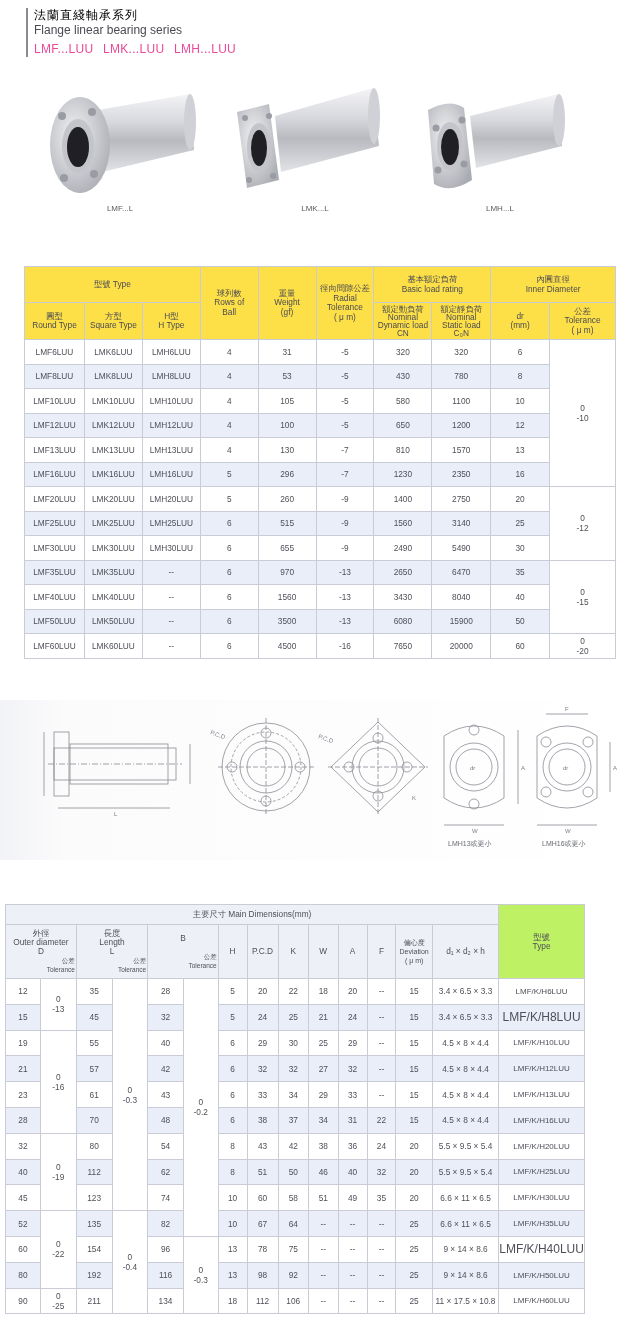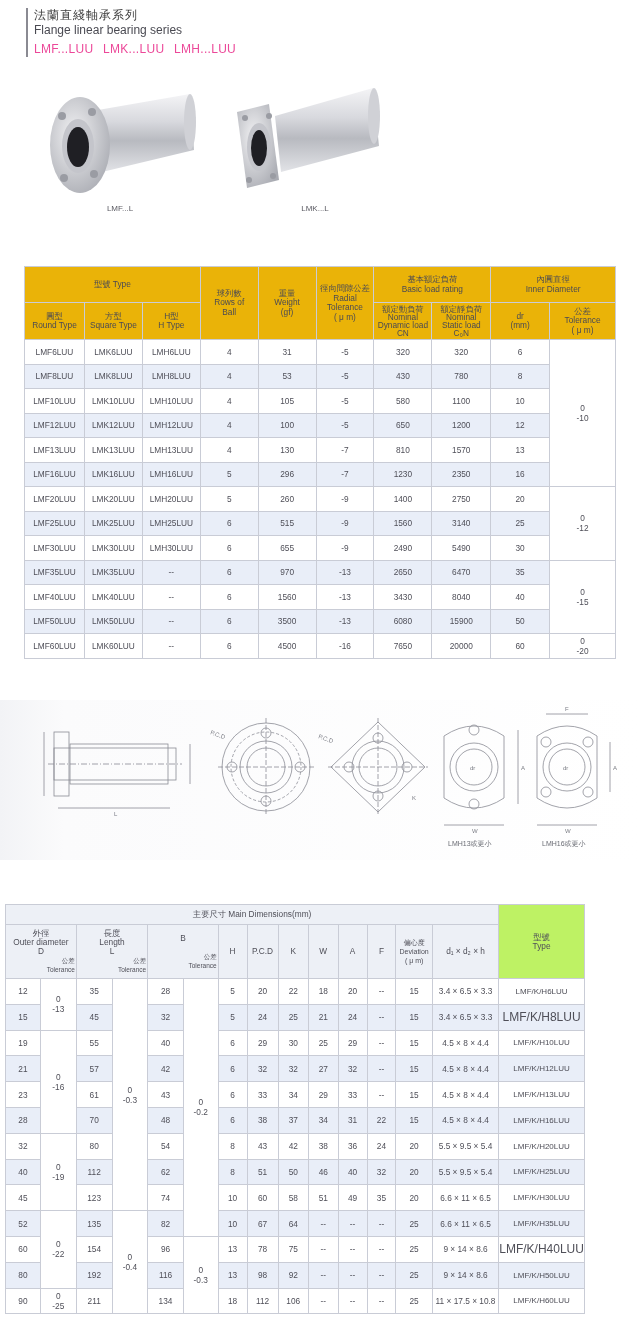--- a/index.html
+++ b/index.html
@@ -1,31 +1,31 @@
 <!DOCTYPE html>
 <html><head>
 <meta charset="utf-8">
 <style>
   * { box-sizing: border-box; margin: 0; padding: 0; }
   html, body { width: 640px; height: 1330px; background: #ffffff; overflow: hidden; }
   body { font-family: "Liberation Sans", sans-serif; color: #4a4a52; position: relative; }
 
   .header { position: absolute; left: 26px; top: 8px; border-left: 2px solid #8a8a92; padding-left: 6px; }
-  .header .cn { font-size: 12px; color: #404040; letter-spacing: 1px; line-height: 15px; }
+  .header .cn { font-size: 12px; color: #000000; letter-spacing: 1px; line-height: 15px; }
   .header .en { font-size: 12px; color: #4a4a52; line-height: 14px; }
   .header .models { font-size: 12px; color: #ec4899; line-height: 16px; margin-top: 4px; letter-spacing: 0.3px; word-spacing: 6px; }
 
   .photos { position: absolute; left: 40px; top: 80px; width: 560px; height: 150px; }
   .prod { position: absolute; top: 0; width: 160px; height: 140px; }
   .prod .cap { position: absolute; top: 124px; width: 100%; text-align: center; font-size: 8px; color: #5a5a62; }
 
   table { border-collapse: collapse; position: absolute; }
   td, th { border: 1px solid #c9ccd6; text-align: center; font-weight: normal; color: #4f4f58; }
   .t1 { left: 24px; top: 266px; width: 592px; font-size: 8.3px; }
-  .t1 th { background: #eab308; line-height: 9.5px; padding: 1px; color: #4a4a54; }
+  .t1 th { background: #fde047; line-height: 9.5px; padding: 1px; color: #4a4a54; }
   .t1 td { height: 24.5px; }
   .alt td.sh { background: #e9eef8; }
   .tol { background: #fff !important; line-height: 10px; }
 
   .drawings { position: absolute; left: 0; top: 700px; width: 640px; height: 160px; background: linear-gradient(90deg, #f2f3f6 0%, #fbfbfc 10%, #fff 100%); }
 
   .t2 { left: 5px; top: 904px; width: 580px; font-size: 8.3px; padding-left: 16px; }
   .t2 th { background: #edf0f6; line-height: 9px; padding: 1px; }
   .t2 td { height: 25.8px; }
   .t2 .small { font-size: 6.5px; }
@@ -76,20 +76,34 @@
       <ellipse cx="40" cy="65" rx="30" ry="48" fill="url(#flange)"></ellipse>
       <ellipse cx="38" cy="66" rx="16" ry="27" fill="#c4c5cb"></ellipse>
       <ellipse cx="38" cy="67" rx="11" ry="20" fill="#1f1f24"></ellipse>
       <circle cx="22" cy="36" r="4" fill="#9a9ca3"></circle>
         <circle cx="52" cy="32" r="4" fill="#9a9ca3"></circle>
       <circle cx="24" cy="98" r="4" fill="#9a9ca3"></circle>
         <circle cx="54" cy="94" r="4" fill="#9a9ca3"></circle>
     </svg>
     <div class="cap">LMF...L</div>
   </div>
+  <div class="prod" style="left:380px;">
+    <svg width="160" height="120" viewBox="0 0 160 120">
+      <polygon points="50,36 138,14 142,66 56,88" fill="url(#steel)"></polygon>
+      <ellipse cx="139" cy="40" rx="6" ry="26" fill="#d0d1d6"></ellipse>
+      <path d="M8,30 Q30,18 44,28 L52,100 Q30,114 14,104 Z" fill="url(#flange)"></path>
+      <ellipse cx="30" cy="66" rx="13" ry="24" fill="#c4c5cb"></ellipse>
+      <ellipse cx="30" cy="67" rx="9" ry="18" fill="#1f1f24"></ellipse>
+      <circle cx="16" cy="48" r="3.5" fill="#9a9ca3"></circle>
+        <circle cx="44" cy="84" r="3.5" fill="#9a9ca3"></circle>
+      <circle cx="18" cy="90" r="3.5" fill="#9a9ca3"></circle>
+        <circle cx="42" cy="40" r="3.5" fill="#9a9ca3"></circle>
+    </svg>
+    <div class="cap">LMH...L</div>
+  </div>
 </div>
 
 <table class="t1">
   <colgroup>
     <col style="width:60px">
       <col style="width:58px">
       <col style="width:58px">
     <col style="width:58px">
       <col style="width:58px">
       <col style="width:58px">

